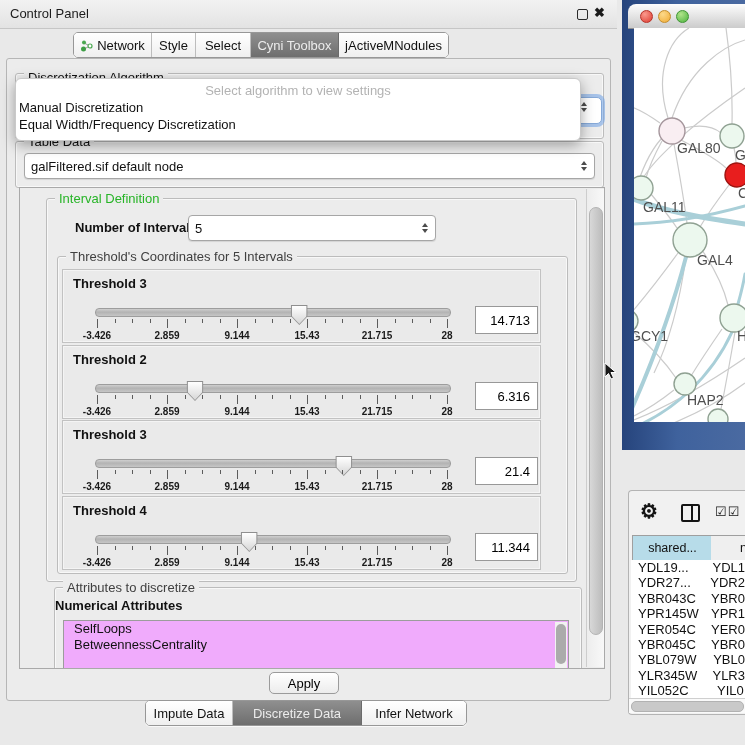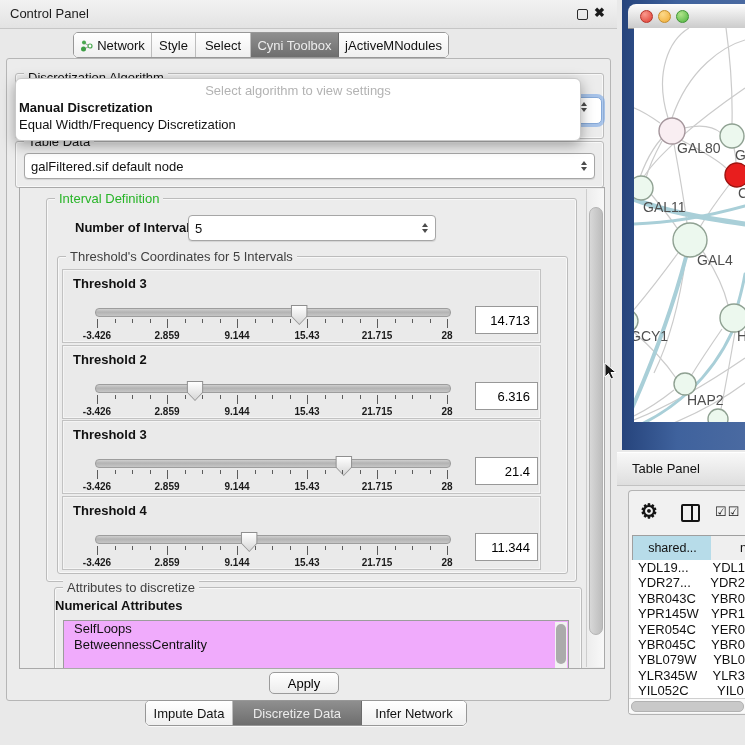--- a/index.html
+++ b/index.html
@@ -37,21 +37,21 @@
   .spin .up{border-bottom:4.5px solid #4c4c4c}
   .spin .dn{border-top:4.5px solid #4c4c4c}
 
   .focus-combo{position:absolute;left:551px;top:38px;width:42px;height:25px;background:#fff;
     border:1px solid #86a9d8;border-radius:5px;box-shadow:0 0 0 3px rgba(110,160,230,.55);z-index:1}
 
   .dd{position:absolute;left:8px;top:19px;width:564px;height:61px;background:#fff;z-index:5;
     border:1px solid #c9c9c9;border-radius:6px;box-shadow:0 4px 14px rgba(0,0,0,.35)}
   .dd-placeholder{text-align:center;color:#b3b3b3;padding-top:4px;height:16px}
   .dd-option{height:17px;line-height:17px;padding:0 3px}
-  .dd-bold{font-weight:bold}
+  .dd-bold{font-weight:normal}
 
   .scrollpane{position:absolute;left:12px;top:128px;width:584px;height:480px;
     border:1px solid #a9a9a9;background:#ececec;overflow:hidden}
 
   
   .thr{position:absolute;left:4px;width:477px;height:72px;background:#eaeaea;
     border:1px solid #c2c2c2;box-shadow:inset 0 0 0 1px #f4f4f4}
   .thr-label{position:absolute;left:10px;top:6px;font-weight:bold}
   .slider{position:absolute;left:32px;top:30px;width:356px;height:42px}
   .track{position:absolute;left:0;right:0;top:8px;height:7px;border-radius:4px;
@@ -460,23 +460,20 @@
         <text class="nlabel" x="104" y="170">C</text>
         <text class="nlabel" x="9" y="184">GAL11</text>
         <text class="nlabel" x="63" y="237">GAL4</text>
         <text class="nlabel" x="-4" y="313">GCY1</text>
         <text class="nlabel" x="103" y="313">H</text>
         <text class="nlabel" x="53" y="377">HAP2</text>
       </svg>
     </div>
   </div>
 
-  <div class="tp-bar">
-    <span>Table Panel</span>
-  </div>
 
   <div class="tp-panel">
     <span class="gear">⚙</span>
     <span class="split-icon">
         <i></i>
       </span>
     <span class="checks">☑☑</span>
 
     <div class="tph" style="left:3px;width:79px;background:#b7dce9">
       <span>shared...</span>

